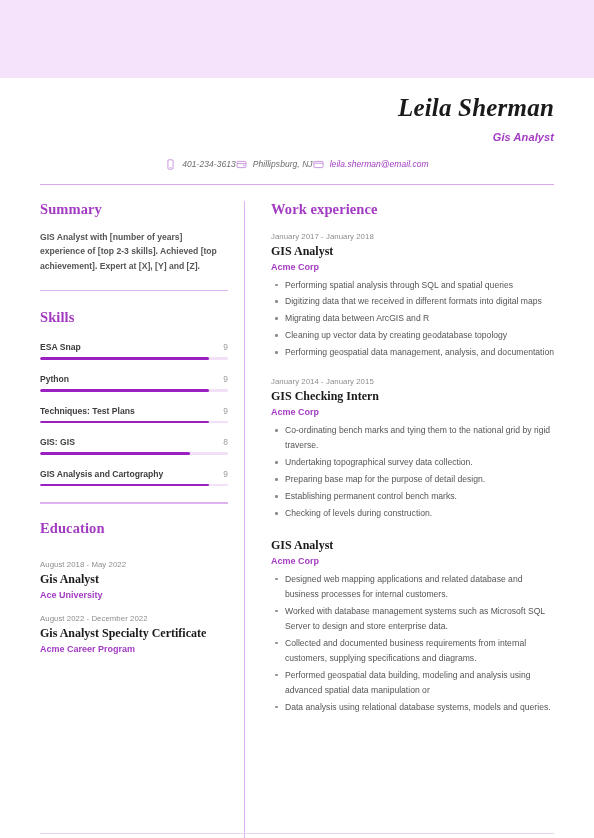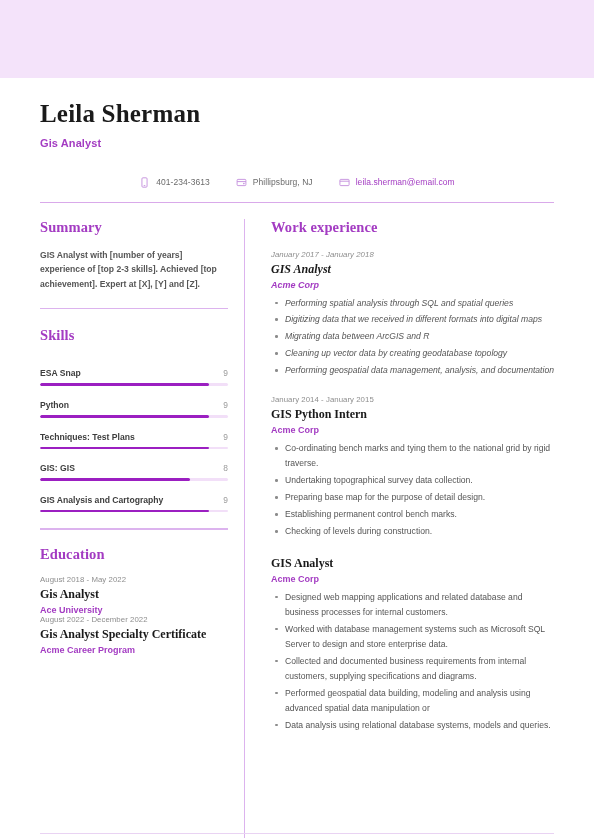--- a/index.html
+++ b/index.html
@@ -14,45 +14,45 @@
   }
 
   
   .header-band {
     height: 78px;
     background: #f4e3fa;
     width: 100%;
   }
 
   .header-main {
-    padding: 22px 40px 0 40px;
-    text-align: left;
+    padding: 16px 40px 0 40px;
+    text-align: right;
+    font-style: italic;
   }
   .full-name {
     font-family: "Liberation Serif", serif;
     font-size: 25px;
     font-weight: bold;
     color: #1a1a1a;
     letter-spacing: .2px;
     line-height: 1.1;
   }
   .job-title {
     margin-top: 9px;
     font-size: 11px;
     font-weight: bold;
     color: #a33bc2;
     letter-spacing: .1px;
   }
 
   .contact-row {
-    margin-top: 28px;
+    margin-top: 16px;
     display: flex;
     justify-content: center;
     align-items: center;
-    gap: 26px;
   }
   .contact-item {
     display: flex;
     align-items: center;
     gap: 6px;
     font-size: 8.5px;
     color: #6b6b6b;
     letter-spacing: .05px;
   }
   .contact-item.email .contact-text { color: #a33bc2; }
@@ -100,21 +100,21 @@
   .section-rule {
     margin: 16px 0 0 0;
     height: 1.5px;
     background: #dcb3ee;
   }
 
   .skills-block { margin-top: 18px; }
   .skill {
     margin-top: 14px;
   }
-  .skill:first-child { margin-top: 24px; }
+  .skill:first-child { margin-top: 16px; }
   .skill-head {
     display: flex;
     justify-content: space-between;
     align-items: baseline;
     padding-bottom: 5px;
   }
   .skill-name { font-size: 8.6px; color: #3d3d3d; font-weight: 600; }
   .skill-level { font-size: 8.4px; color: #9a9a9a; }
   .skill-track {
     height: 2.6px;
@@ -124,22 +124,22 @@
     overflow: hidden;
   }
   .skill-fill {
     position: absolute;
     left: 0; top: 0; bottom: 0;
     background: #9b1fc1;
     border-radius: 2px;
   }
 
   .edu-block { margin-top: 16px; }
-  .entry { }
-  .entry:first-child { margin-top: 12px; }
+  .entry { margin-top: 14px; }
+  .entry:first-child { margin-top: 23px; }
   .entry-date {
     font-size: 7.8px;
     color: #8e8e8e;
     letter-spacing: .05px;
   }
   .entry-role {
     margin-top: 3px;
     font-family: "Liberation Serif", serif;
     font-size: 12px;
     font-weight: bold;
@@ -147,21 +147,21 @@
   }
   .entry-org {
     margin-top: 3px;
     font-size: 9px;
     font-weight: bold;
     color: #a33bc2;
   }
 
   
   .exp-entry { margin-top: 17px; }
-  .exp-entry:first-of-type { margin-top: 14px; font-style: italic; }
+  .exp-entry:first-of-type { margin-top: 14px; }
   .exp-bullets {
     margin: 6px 0 0 0;
     padding: 0 0 0 13px;
     list-style: none;
   }
   .exp-bullets li {
     position: relative;
     font-size: 8.6px;
     line-height: 1.74;
     color: #555555;
@@ -324,21 +324,21 @@
           <ul class="exp-bullets">
             <li>Performing spatial analysis through SQL and spatial queries</li>
             <li>Digitizing data that we received in different formats into digital maps</li>
             <li>Migrating data between ArcGIS and R</li>
             <li>Cleaning up vector data by creating geodatabase topology</li>
             <li>Performing geospatial data management, analysis, and documentation</li>
           </ul>
         </div>
         <div class="exp-entry">
           <div class="entry-date">January 2014 - January 2015</div>
-          <div class="entry-role">GIS Python Intern</div>
+          <div class="entry-role">GIS Checking Intern</div>
           <div class="entry-org">Acme Corp</div>
           <ul class="exp-bullets">
             <li>Co-ordinating bench marks and tying them to the national grid by rigid traverse.</li>
             <li>Undertaking topographical survey data collection.</li>
             <li>Preparing base map for the purpose of detail design.</li>
             <li>Establishing permanent control bench marks.</li>
             <li>Checking of levels during construction.</li>
           </ul>
         </div>
         <div class="exp-entry">

